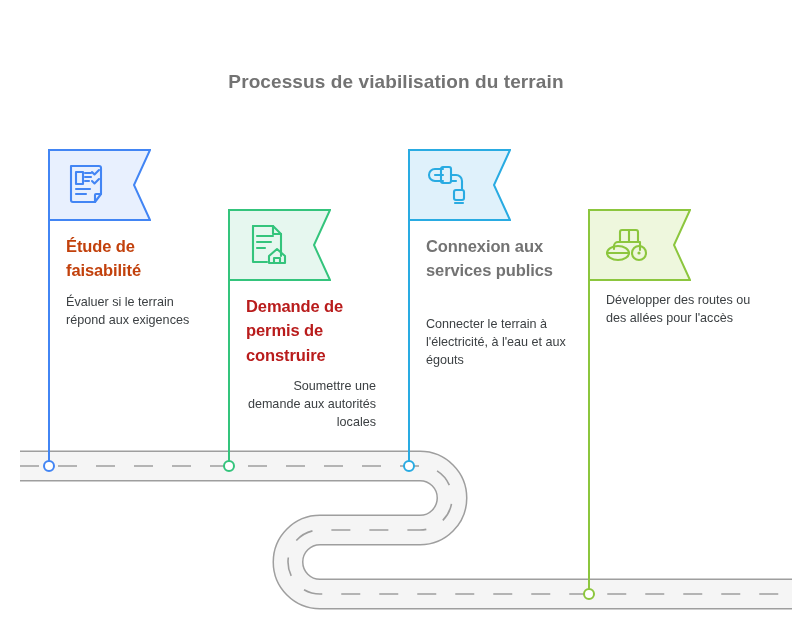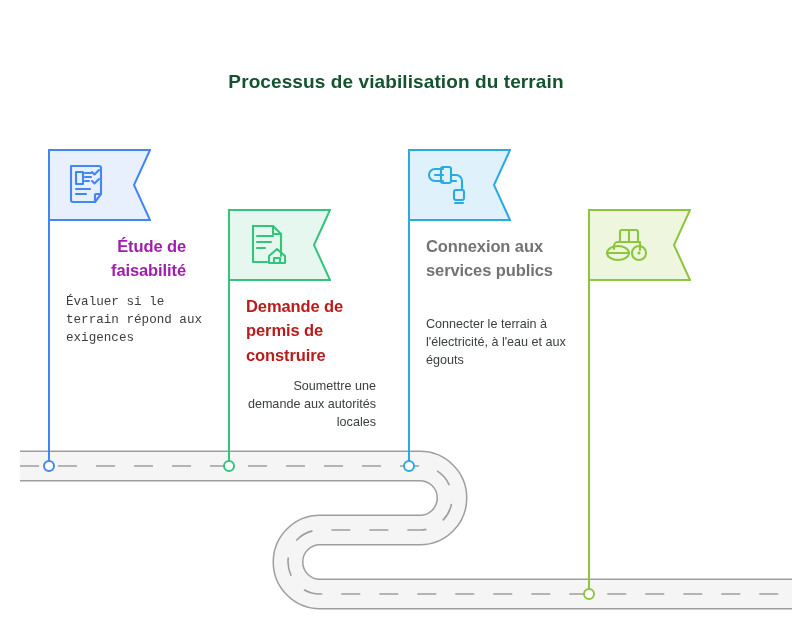--- a/index.html
+++ b/index.html
@@ -22,21 +22,21 @@
 
   
   .title {
     position: absolute;
     left: 0;
     top: 71px;
     width: 792px;
     text-align: center;
     font-size: 19px;
     font-weight: bold;
-    color: #14532d;
+    color: #737373;
     letter-spacing: 0.1px;
   }
 
   
   #road-svg {
     position: absolute;
     left: 0;
     top: 0;
     width: 792px;
     height: 624px;
@@ -129,22 +129,22 @@
           <path d="M6 4 H34 A2 2 0 0 1 36 6 V32 L30 40 H8 A2 2 0 0 1 6 38 Z"></path>
           <path d="M36 32 H31 A1 1 0 0 0 30 33 V40"></path>
           <rect x="11" y="10" width="7" height="12"></rect>
           <path d="M20 11 H26 M20 15 H26 M20 19 H24"></path>
           <path d="M11 27 H25 M11 32 H21"></path>
           <path d="M27 10 l2.5 2.5 L34 8"></path>
           <path d="M27 19 l2.5 2.5 L34 17"></path>
         </svg>
       </span>
     </div>
-    <div class="step-title" style="color:#a21caf; width:120px;text-align:right;">Étude de faisabilité</div>
-    <div class="step-desc" style="width:140px;font-family:Liberation Mono, monospace;">Évaluer si le terrain répond aux exigences</div>
+    <div class="step-title" style="color:#c2410c; width:120px;">Étude de faisabilité</div>
+    <div class="step-desc" style="width:140px;">Évaluer si le terrain répond aux exigences</div>
   </div>
 
   <div class="step" style="left:228px; top:209px;">
     <div class="flag">
       <svg width="103" height="72" viewBox="0 0 103 72" xmlns="http://www.w3.org/2000/svg">
         <path d="M1 1 H102 L86 36 L102 71 H1 Z" fill="#e6f7ef" stroke="#34c47c" stroke-width="2" stroke-linejoin="miter"></path>
       </svg>
       <span class="glyph">
         <svg width="46" height="46" viewBox="0 0 46 46" xmlns="http://www.w3.org/2000/svg" fill="none" stroke="#34c47c" stroke-width="2.1" stroke-linecap="round" stroke-linejoin="round">
           <path d="M8 4 H28 L36 12 V34"></path>
@@ -192,15 +192,16 @@
           <path d="M24 8 V20"></path>
           <path d="M15 20 H13 A4 4 0 0 0 9 24 V27"></path>
           <path d="M33 20 H35 V28"></path>
           <ellipse cx="13" cy="31" rx="11" ry="7"></ellipse>
           <path d="M2 31 H24"></path>
           <circle cx="34" cy="31" r="7"></circle>
           <circle cx="34" cy="31" r="1.6" fill="#8cc63e" stroke="none"></circle>
         </svg>
       </span>
     </div>
+    <div class="step-desc" style="width:145px;">Développer des routes ou des allées pour l'accès</div>
   </div>
 
 </div>
 
 </body></html>

